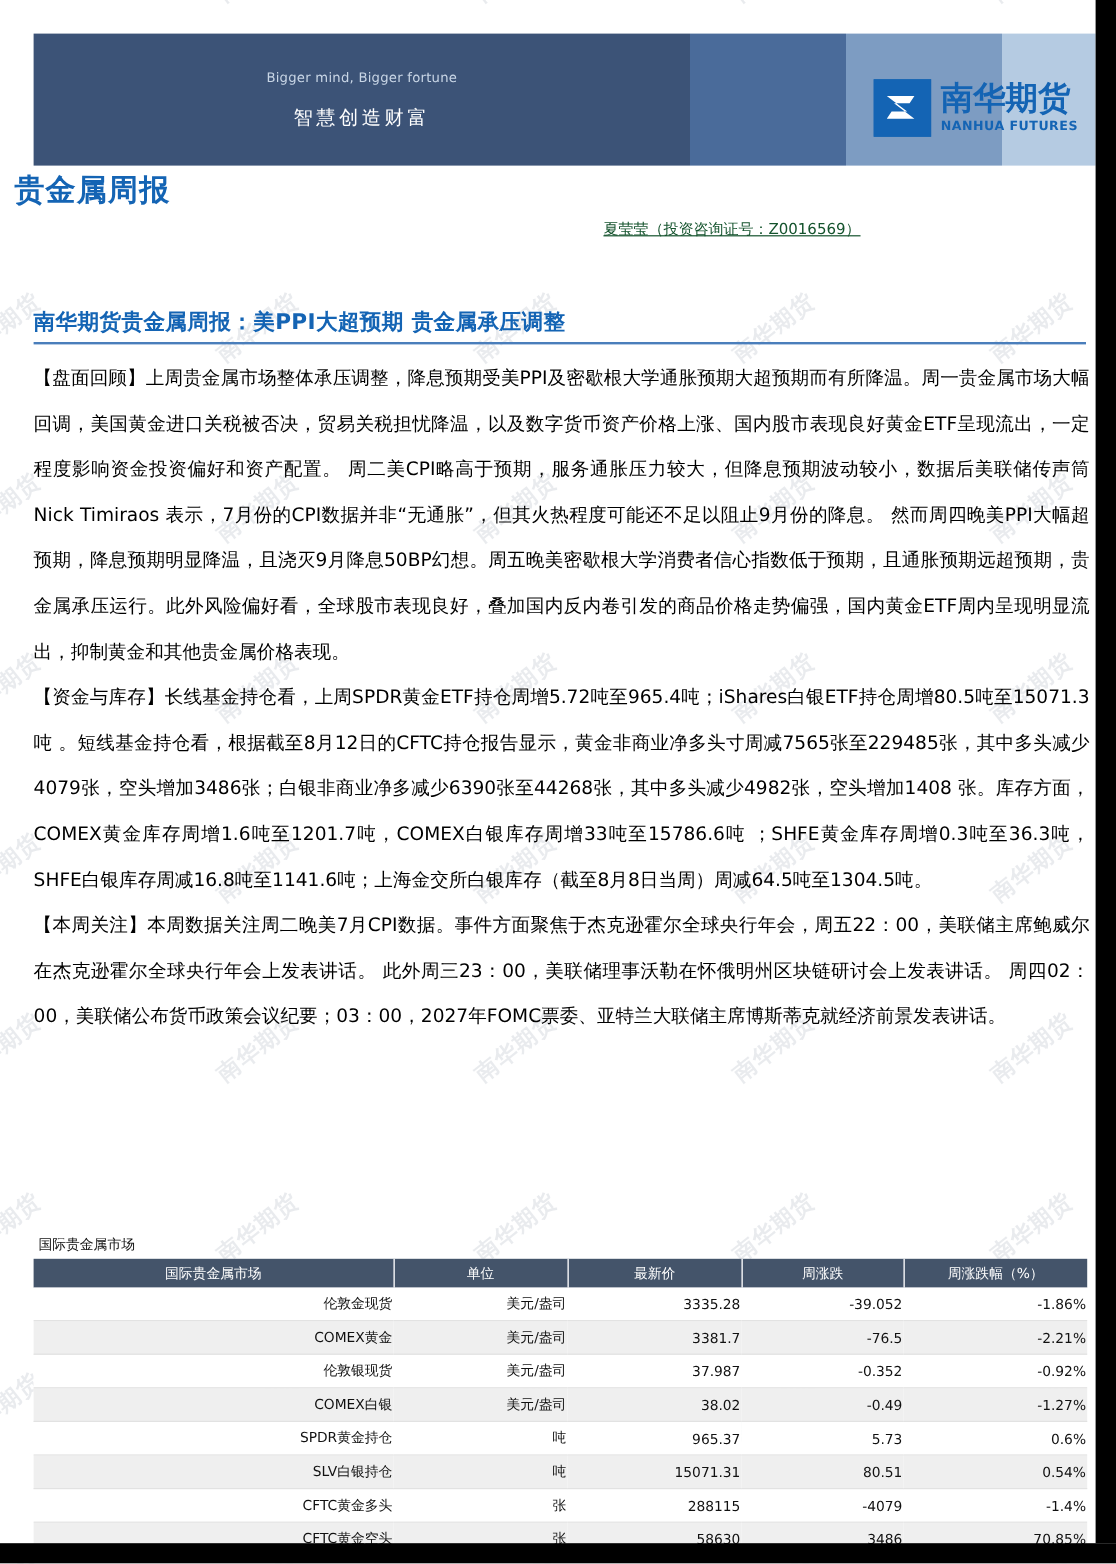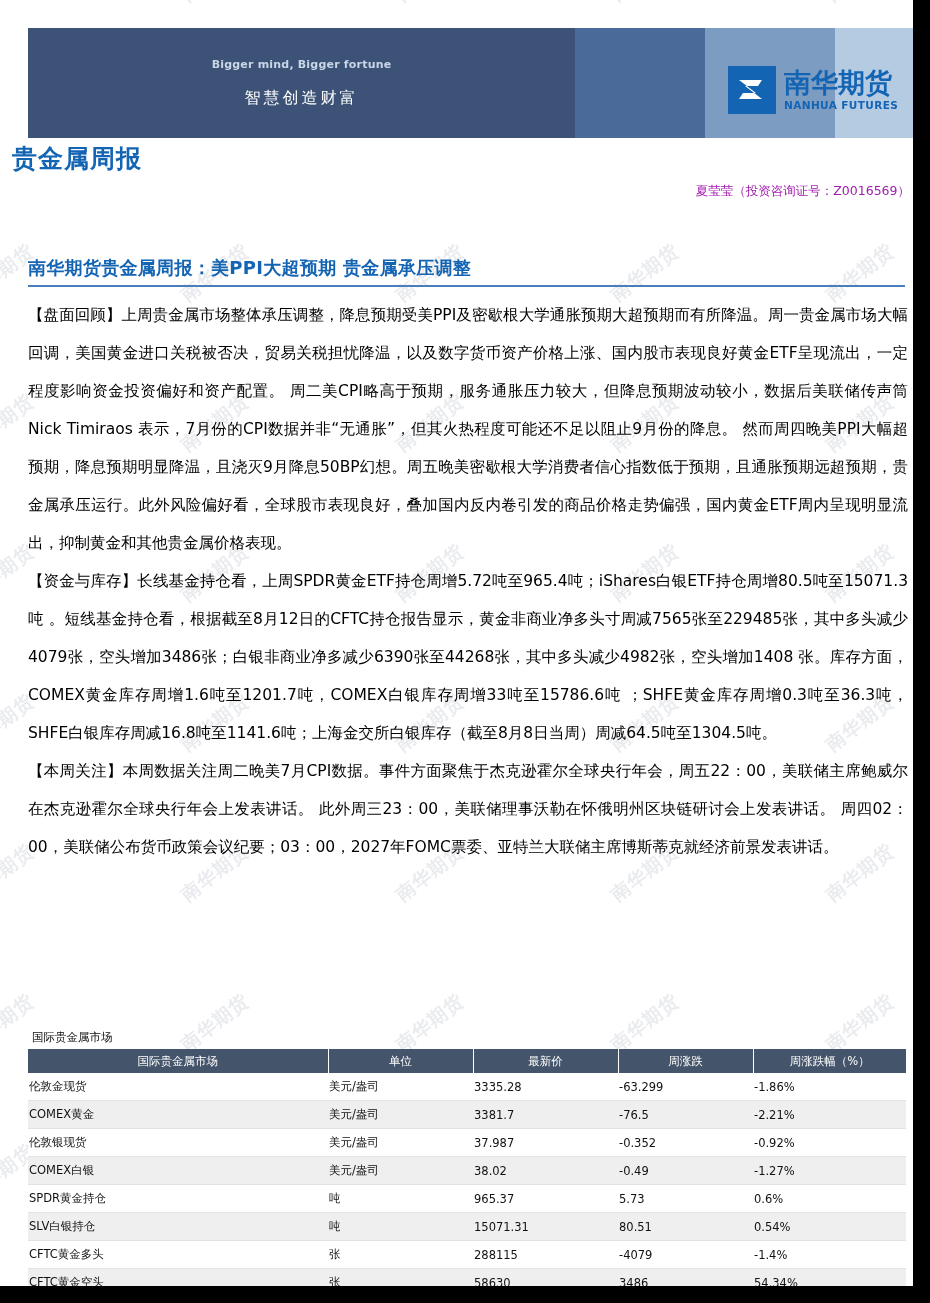--- a/index.html
+++ b/index.html
@@ -51,21 +51,21 @@
   .band.b2{width:130px;background:#4a6b9a;}
   .band.b3{width:130px;background:#7d9cc2;}
   .band.b4{width:78px;background:#b5cbe2;}
 
   .banner-slogan{
     position:absolute;left:0;top:0;width:547px;height:110px;
     display:flex;flex-direction:column;align-items:center;justify-content:center;
     z-index:12;
   }
   .slogan-en{
-    font-size:11px;color:#c9d6e6;font-weight:700;letter-spacing:.2px;
+    font-size:11px;color:#c9d6e6;font-weight:400;letter-spacing:.2px;
     margin-bottom:17px;
   }
   .slogan-cn{
     font-size:16px;color:#ffffff;font-weight:500;letter-spacing:3px;
   }
 
   .logo-wrap{
     position:absolute;left:700px;top:38px;
     display:flex;align-items:center;gap:8px;z-index:14;
   }
@@ -83,21 +83,21 @@
 
   
   .doc-title{
     position:absolute;left:12px;top:142px;z-index:12;
     font-size:25px;font-weight:700;color:#1464b4;letter-spacing:1px;
   }
 
   
   .byline{
     position:absolute;right:20px;top:180px;width:600px;z-index:12;
-    text-align:right;color:#a21caf;font-size:12.5px;line-height:1.72;
+    text-align:center;color:#14532d;font-size:12.5px;line-height:1.72;text-decoration:underline;
   }
 
   
   .sec-head{
     position:absolute;left:28px;top:256px;width:877px;z-index:12;
   }
   .sec-head-text{
     font-size:18px;font-weight:700;color:#1464b4;letter-spacing:.3px;
   }
   .sec-rule{
@@ -128,21 +128,21 @@
     border-collapse:collapse;width:878px;table-layout:fixed;
     background:rgba(255,255,255,0.55);
   }
   table.mkt th{
     background:#44546a;color:#ffffff;font-weight:400;
     font-size:11.5px;text-align:center;height:22px;
     border-right:1px solid #ffffff;
   }
   table.mkt th:last-child{border-right:none;}
   table.mkt td{
-    font-size:11.5px;color:#111;text-align:left;height:25px;
+    font-size:11.5px;color:#111;text-align:right;height:25px;
     border-bottom:1px solid #e2e2e2;
   }
   table.mkt tr.alt td{background:#efefef;}
   table.mkt tr.norm td{background:#ffffff;}
   .col-name{width:300px;}
   .col-unit{width:145px;}
   .col-last{width:145px;}
   .col-chg{width:135px;}
   .col-pct{width:153px;}
 </style>
@@ -208,21 +208,21 @@
           <th>最新价</th>
           <th>周涨跌</th>
           <th>周涨跌幅（%）</th>
         </tr>
     </thead>
     <tbody id="tbody-rows">
         <tr class="norm">
           <td>伦敦金现货</td>
           <td>美元/盎司</td>
           <td>3335.28</td>
-          <td>-63.299</td>
+          <td>-39.052</td>
           <td>-1.86%</td>
         </tr>
         <tr class="alt">
           <td>COMEX黄金</td>
           <td>美元/盎司</td>
           <td>3381.7</td>
           <td>-76.5</td>
           <td>-2.21%</td>
         </tr>
         <tr class="norm">
@@ -258,21 +258,21 @@
           <td>张</td>
           <td>288115</td>
           <td>-4079</td>
           <td>-1.4%</td>
         </tr>
         <tr class="alt">
           <td>CFTC黄金空头</td>
           <td>张</td>
           <td>58630</td>
           <td>3486</td>
-          <td>54.34%</td>
+          <td>70.85%</td>
         </tr>
         <tr class="norm">
           <td>CFTC黄金净多</td>
           <td>张</td>
           <td>229485</td>
           <td>-7565</td>
           <td>-3.19%</td>
         </tr>
       </tbody>
   </table>

